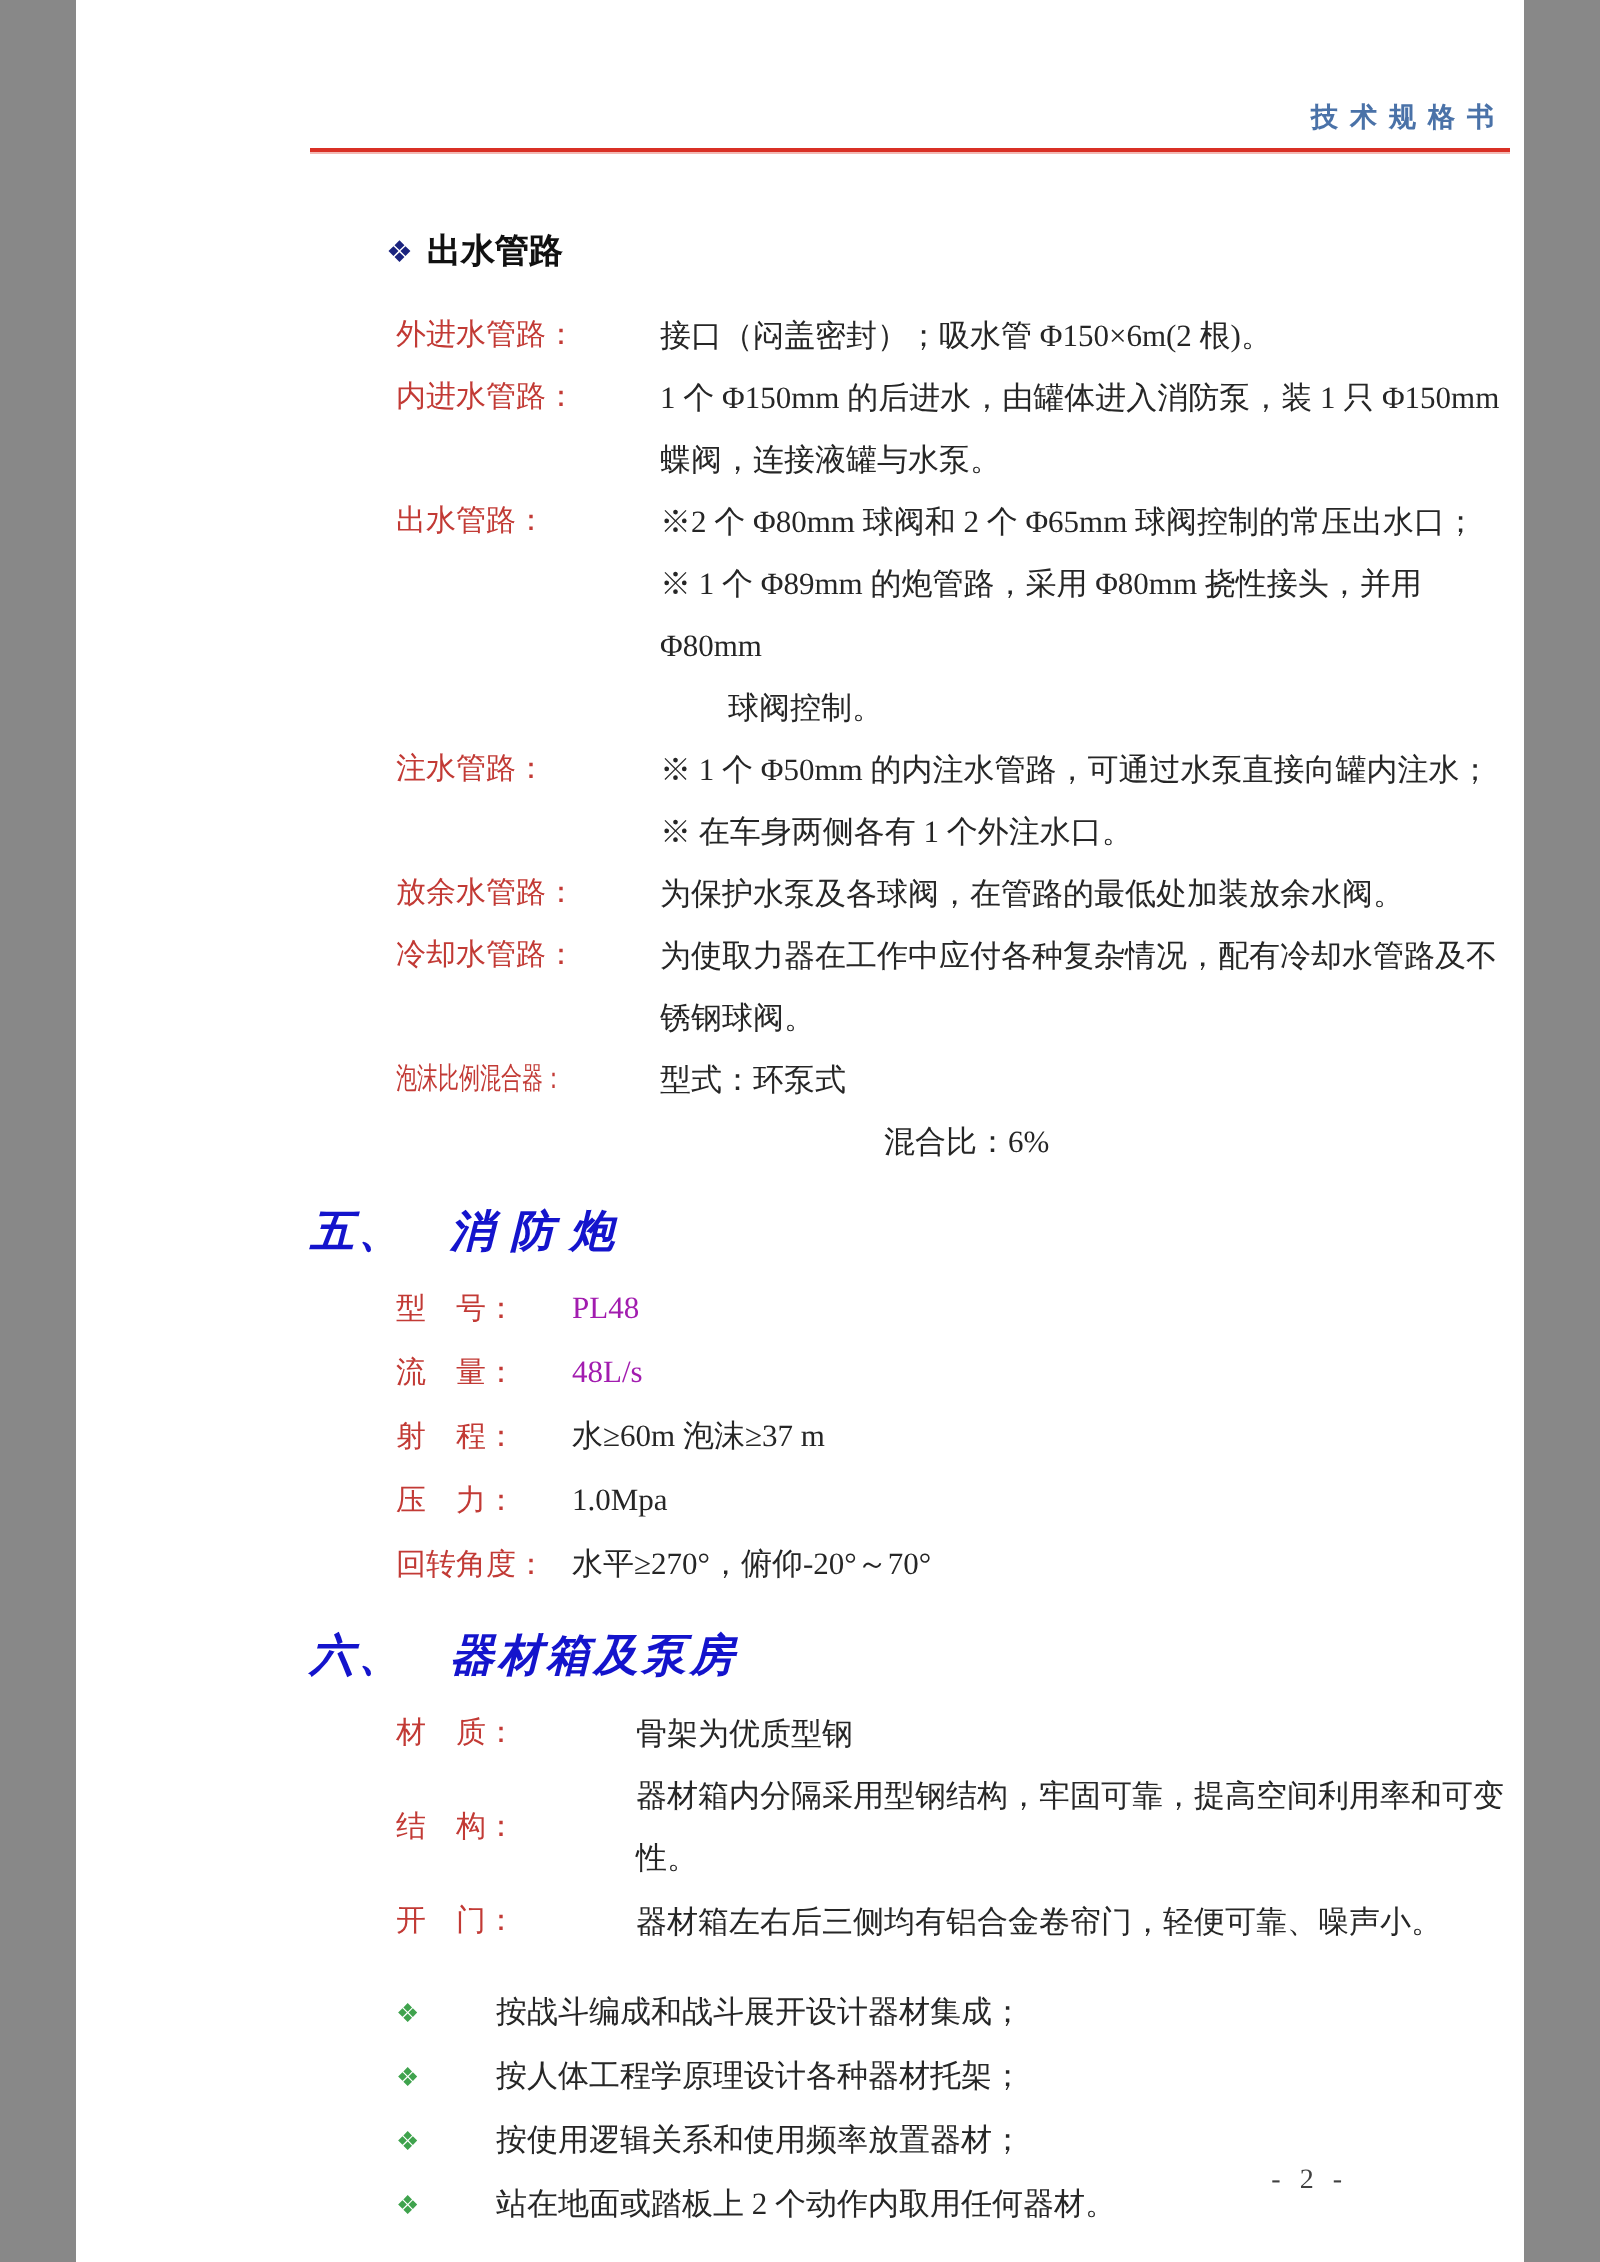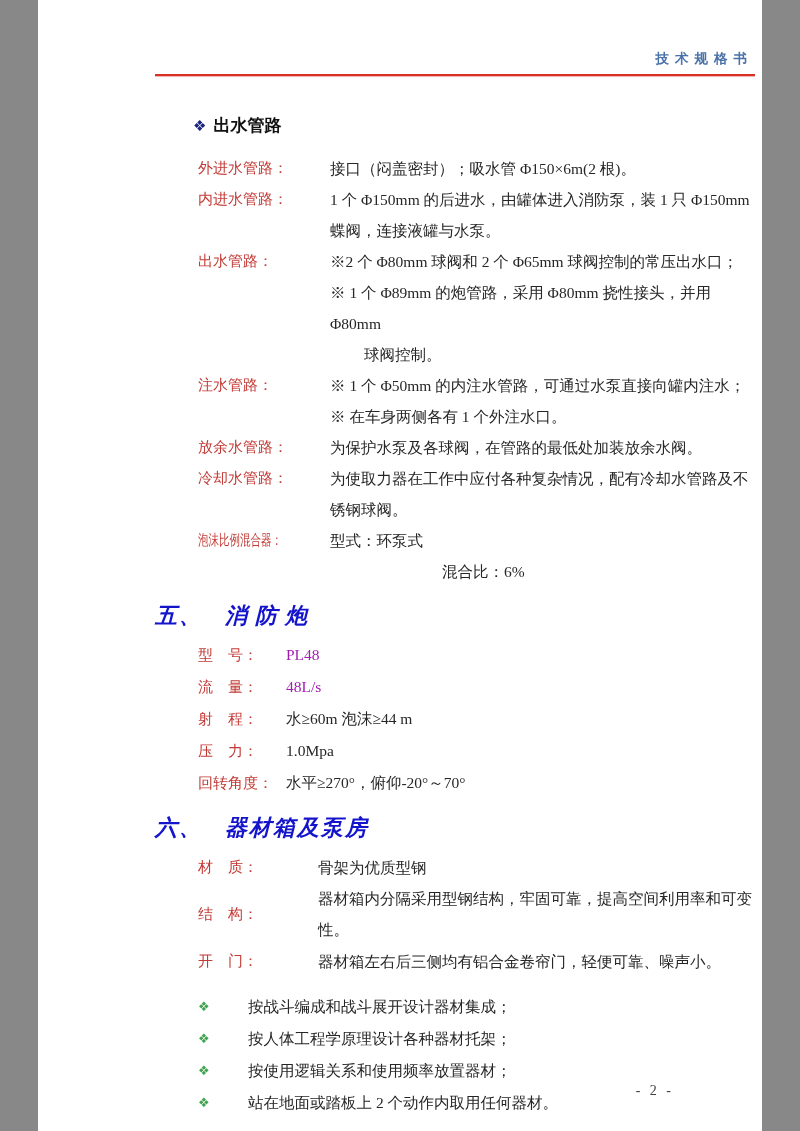--- a/index.html
+++ b/index.html
@@ -149,21 +149,21 @@
     <div class="spec-row">
       <span class="lbl"><span class="lbl-inner">型　号：</span></span>
       <span class="val-magenta">PL48</span>
     </div>
     <div class="spec-row">
       <span class="lbl"><span class="lbl-inner">流　量：</span></span>
       <span class="val-magenta">48L/s</span>
     </div>
     <div class="spec-row">
       <span class="lbl"><span class="lbl-inner">射　程：</span></span>
-      <span>水≥60m  泡沫≥44 m</span>
+      <span>水≥60m  泡沫≥37 m</span>
     </div>
     <div class="spec-row">
       <span class="lbl"><span class="lbl-inner">压　力：</span></span>
       <span>1.0Mpa</span>
     </div>
     <div class="spec-row">
       <span class="lbl"><span class="lbl-inner">回转角度：</span></span>
       <span>水平≥270°，俯仰-20°～70°</span>
     </div>
 

